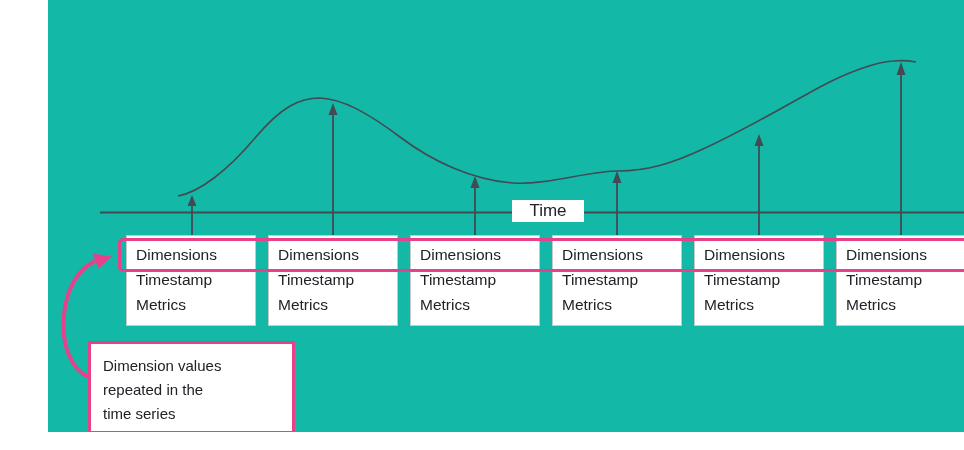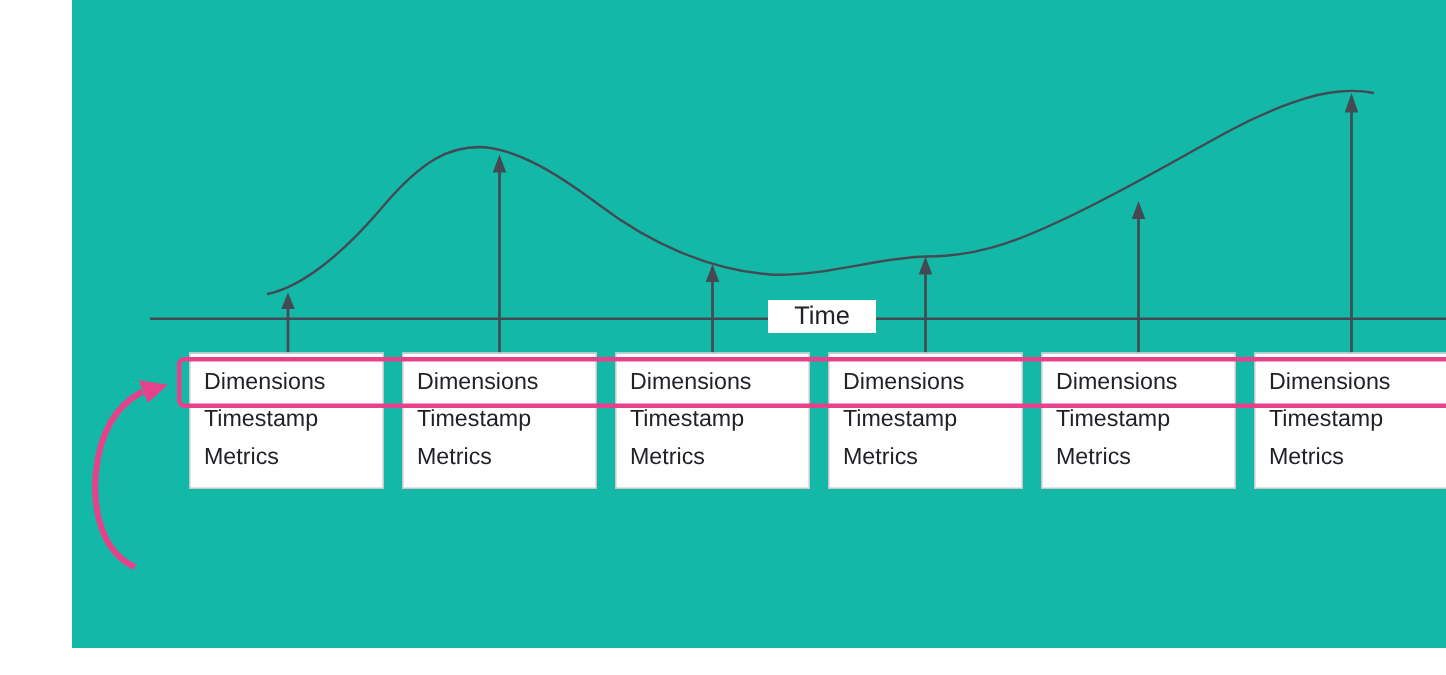--- a/index.html
+++ b/index.html
@@ -135,16 +135,21 @@
     <div>Metrics</div>
   </div>
   <div class="record r5">
     <div>Dimensions</div>
     <div>Timestamp</div>
     <div>Metrics</div>
   </div>
 
   <div class="highlight-band"></div>
 
+  <div class="callout">
+    <div>Dimension values</div>
+    <div>repeated in the</div>
+    <div>time series</div>
+  </div>
 
   <div class="clipped-artifact"></div>
 
 </div>
 
 </body></html>

